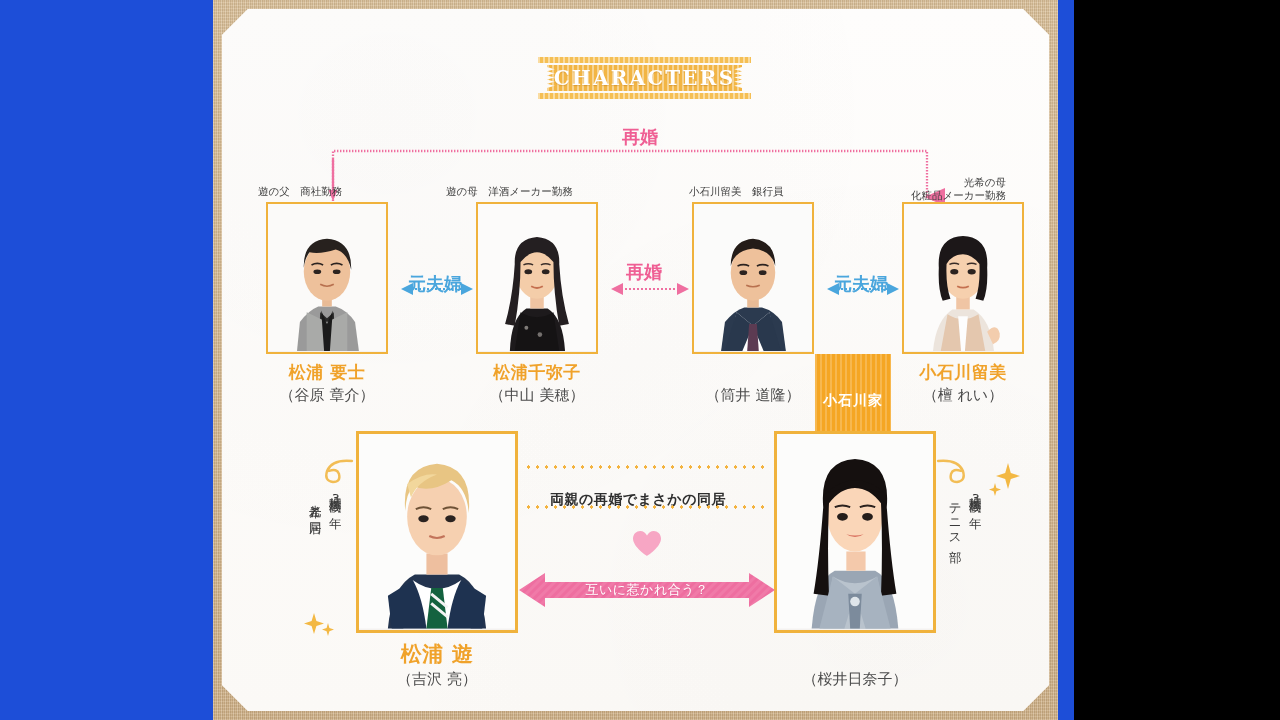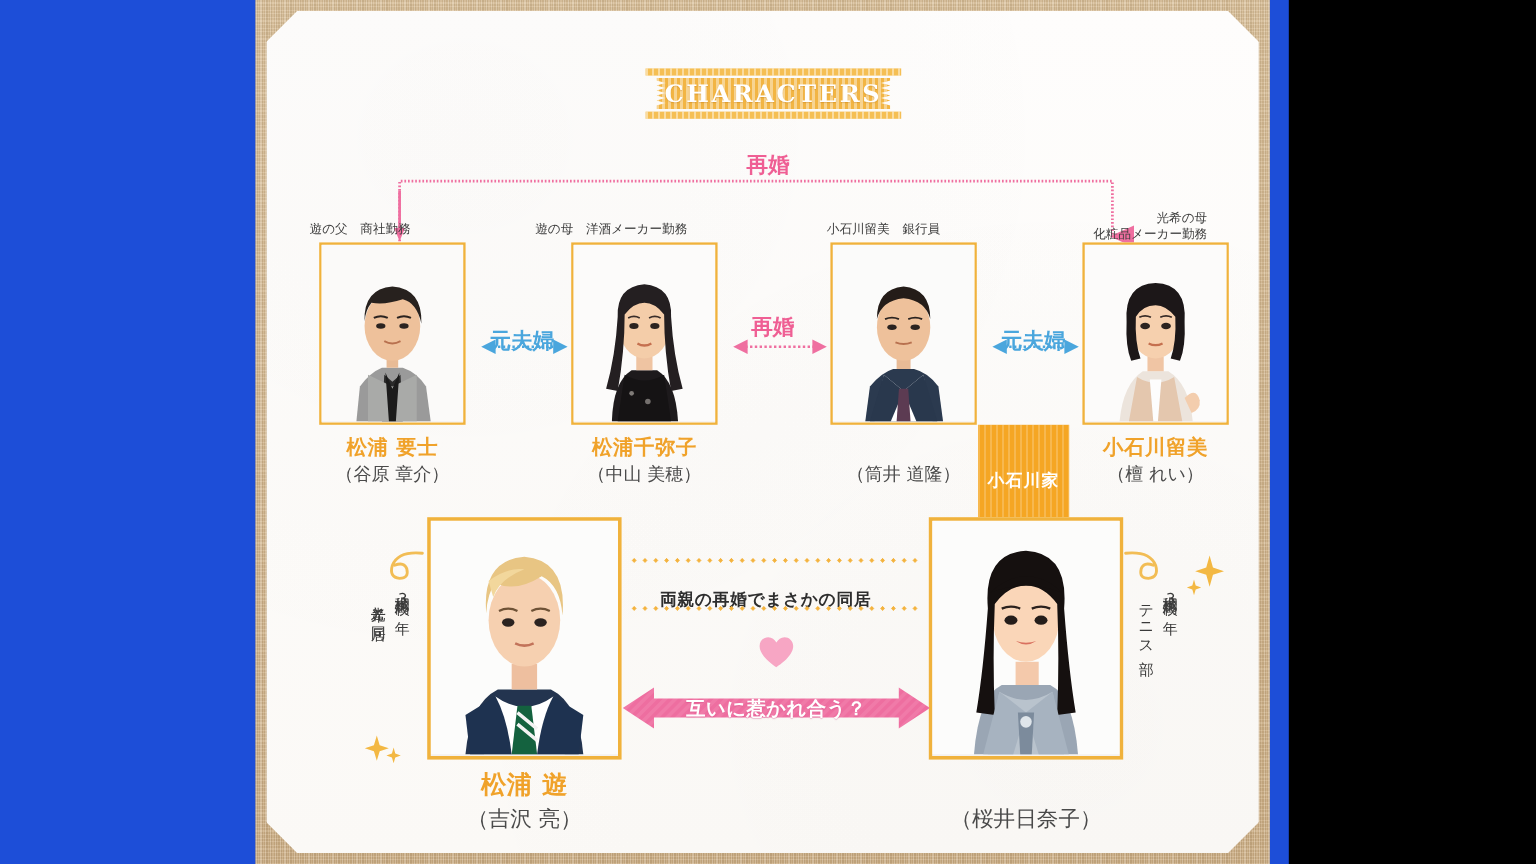--- a/index.html
+++ b/index.html
@@ -59,21 +59,21 @@
 
   
   .photo-card{position:absolute;border:2px solid #f0b23c;background:#fff;box-sizing:border-box;overflow:hidden;}
   .photo-card.big{border-width:3px;}
   .portrait{position:absolute;inset:0;}
   .p-bg{position:absolute;inset:0;background:linear-gradient(180deg,#fdfdfd 0%,#f4f2f0 100%);}
 
   .name-main{position:absolute;text-align:center;font-size:17px;font-weight:700;color:#f0a22a;white-space:nowrap;letter-spacing:.5px;}
   .name-sub{position:absolute;text-align:center;font-size:15px;color:#4a4a4a;white-space:nowrap;}
   .name-main.big{font-size:21px;}
-  .name-sub.big{font-size:18px;}
+  .name-sub.big{font-size:15px;}
 
   
   .family-band{
     position:absolute;background:#f5a623;
     background-image:repeating-linear-gradient(90deg, rgba(255,255,255,.20) 0 2px, rgba(255,255,255,0) 2px 5px);
     display:flex;align-items:center;justify-content:center;
   }
   .family-band span{color:#fff;font-size:14px;font-weight:700;letter-spacing:1px;}
 
   
@@ -93,21 +93,21 @@
   }
   .dots-line{
     position:absolute;height:4px;
     background-image:radial-gradient(circle, #f4b33e 0 1.6px, rgba(0,0,0,0) 1.8px);
     background-size:9px 4px;background-repeat:repeat-x;
   }
   #heart{
     position:absolute;width:30px;height:27px;
   }
   #attract-text{
-    position:absolute;font-size:16px;font-weight:700;color:#fff;white-space:nowrap;letter-spacing:.5px;
+    position:absolute;font-size:13px;font-weight:400;color:#fff;white-space:nowrap;letter-spacing:.5px;
     text-shadow:0 1px 1px rgba(200,60,120,.35);
   }
   .spark{position:absolute;color:#f3b843;}
   svg{display:block;overflow:visible;}
 </style>
 </head>
 <body>
 
 <div id="stage">
 

